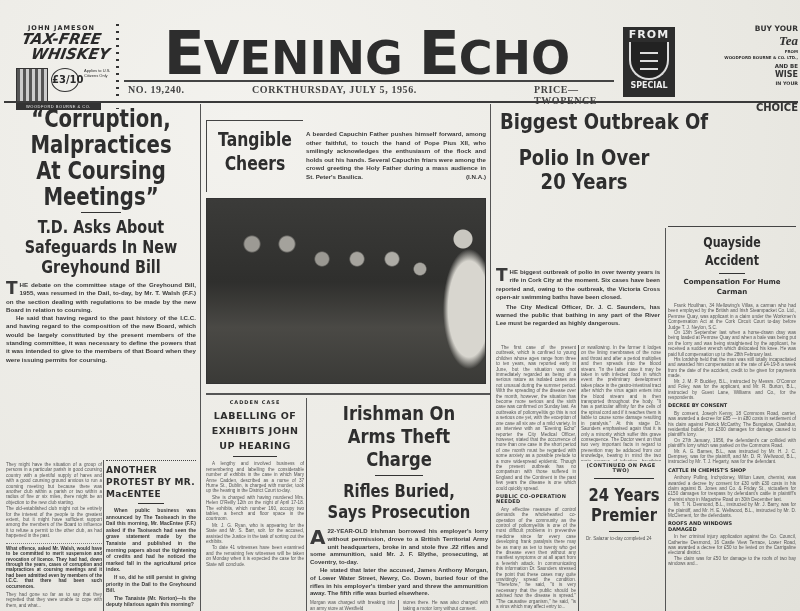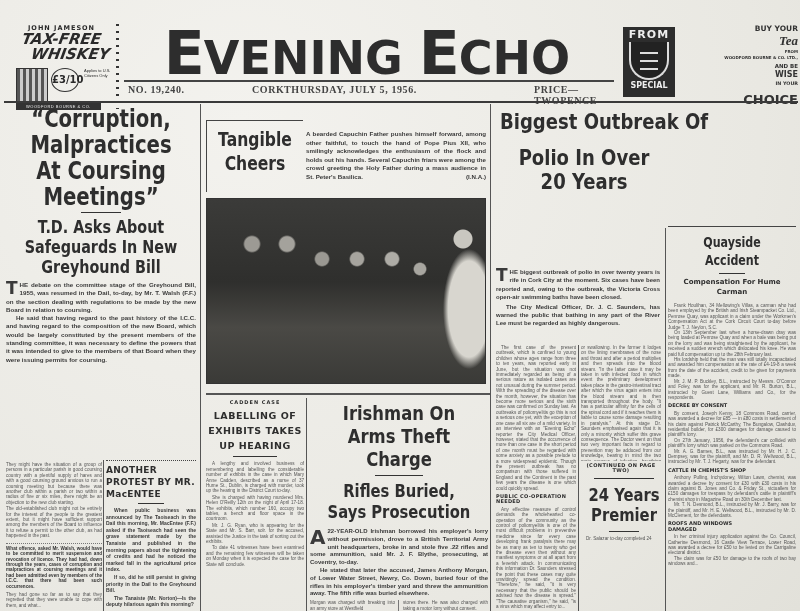--- a/index.html
+++ b/index.html
@@ -46,21 +46,21 @@
   .crest .b { font-size: 8px; letter-spacing: 0px; }
 
   .ad-right { left: 680px; top: 20px; width: 118px; height: 78px; text-align: right; font-family: "DejaVu Sans", sans-serif; font-weight: bold; color: #333; }
   .ad-right .l1 { font-size: 7.5px; margin-top: 4px; }
   .ad-right .tea { font-family: "Liberation Serif", serif; font-style: italic; font-size: 13px; }
   .ad-right .l3 { font-size: 4px; }
   .ad-right .l4 { font-size: 4px; margin-top: 1px; }
   .ad-right .l5 { font-size: 5.5px; margin-top: 3px; }
   .ad-right .l6 { font-size: 8px; margin-top: 1px; }
   .ad-right .l7 { font-size: 4.8px; margin-top: 2px; }
-  .ad-right .l8 { font-size: 13px; margin-top: 6px; }
+  .ad-right .l8 { font-size: 10px; margin-top: 16px; }
 
   .photo { left: 206px; top: 198px; width: 280px; height: 186px;
     background:
       radial-gradient(ellipse 26px 60px at 262px 110px, #d8d6cf 0 80%, transparent 100%),
       radial-gradient(circle 10px at 256px 40px, #c9c7c0 0 90%, transparent 100%),
       radial-gradient(circle 9px at 45px 45px, #9c9a94 0 80%, transparent 100%),
       radial-gradient(circle 9px at 80px 45px, #a4a29c 0 80%, transparent 100%),
       radial-gradient(circle 8px at 115px 60px, #9a9892 0 80%, transparent 100%),
       radial-gradient(circle 8px at 150px 60px, #a6a49e 0 80%, transparent 100%),
       radial-gradient(circle 8px at 185px 60px, #aeaca6 0 80%, transparent 100%),
@@ -155,21 +155,21 @@
   </div>
   <div class="abs italic-caption" style="left:306px; top:130px; width:180px;">
     <span>A bearded Capuchin Father pushes himself forward, among other faithful, to touch the hand of Pope Pius XII, who smilingly acknowledges the enthusiasm of the flock and holds out his hands. Several Capuchin friars were among the crowd greeting the Holy Father during a mass audience in St. Peter's Basilica.</span>
     <span style="float:right">(I.N.A.)</span>
   </div>
   <div class="abs photo" title="Pope Pius XII greeting faithful"></div>
   <div class="hrule" style="left:206px; top:393px; width:284px; height:2px;"></div>
 
   <div class="abs" style="left:206px; top:400px; width:98px;">
     <div class="hl" style="font-size:5px; letter-spacing:1px;">CADDEN CASE</div>
-    <div class="hl" style="font-size:9.5px; line-height:15px; margin-top:3px; letter-spacing:0.5px;">LABELLING OF EXHIBITS TAKES UP HEARING</div>
+    <div class="hl" style="font-size:9.5px; line-height:15px; margin-top:3px; letter-spacing:0.5px;">LABELLING OF EXHIBITS JOHN UP HEARING</div>
     <div class="short-rule" style="width:44px; margin:3px auto 4px;"></div>
     <div class="tiny-txt" style="text-indent:6px;">A lengthy and involved business of remembering and labelling the considerable number of exhibits in the case in which Mary Anne Cadden, described as a nurse of 37 Hume St., Dublin, is charged with murder, took up the hearing in the District Court to-day.</div>
     <div class="tiny-txt" style="text-indent:6px; margin-top:1px;">She is charged with having murdered Mrs. Helen O'Reilly 12th on the night of April 17-18. The exhibits, which number 160, occupy two tables, a bench and floor space in the courtroom.</div>
     <div class="tiny-txt" style="text-indent:6px; margin-top:1px;">Mr. J. G. Ryan, who is appearing for the State and Mr. S. Barr, solr. for the accused, assisted the Justice in the task of sorting out the exhibits.</div>
     <div class="tiny-txt" style="text-indent:6px; margin-top:1px;">To date 41 witnesses have been examined and the remaining few witnesses will be taken on Monday when it is expected the case for the State will conclude.</div>
   </div>
 
   <div class="vrule" style="left:306px; top:398px; height:213px;"></div>
 
   <div class="abs" style="left:310px; top:402px; width:178px;">

